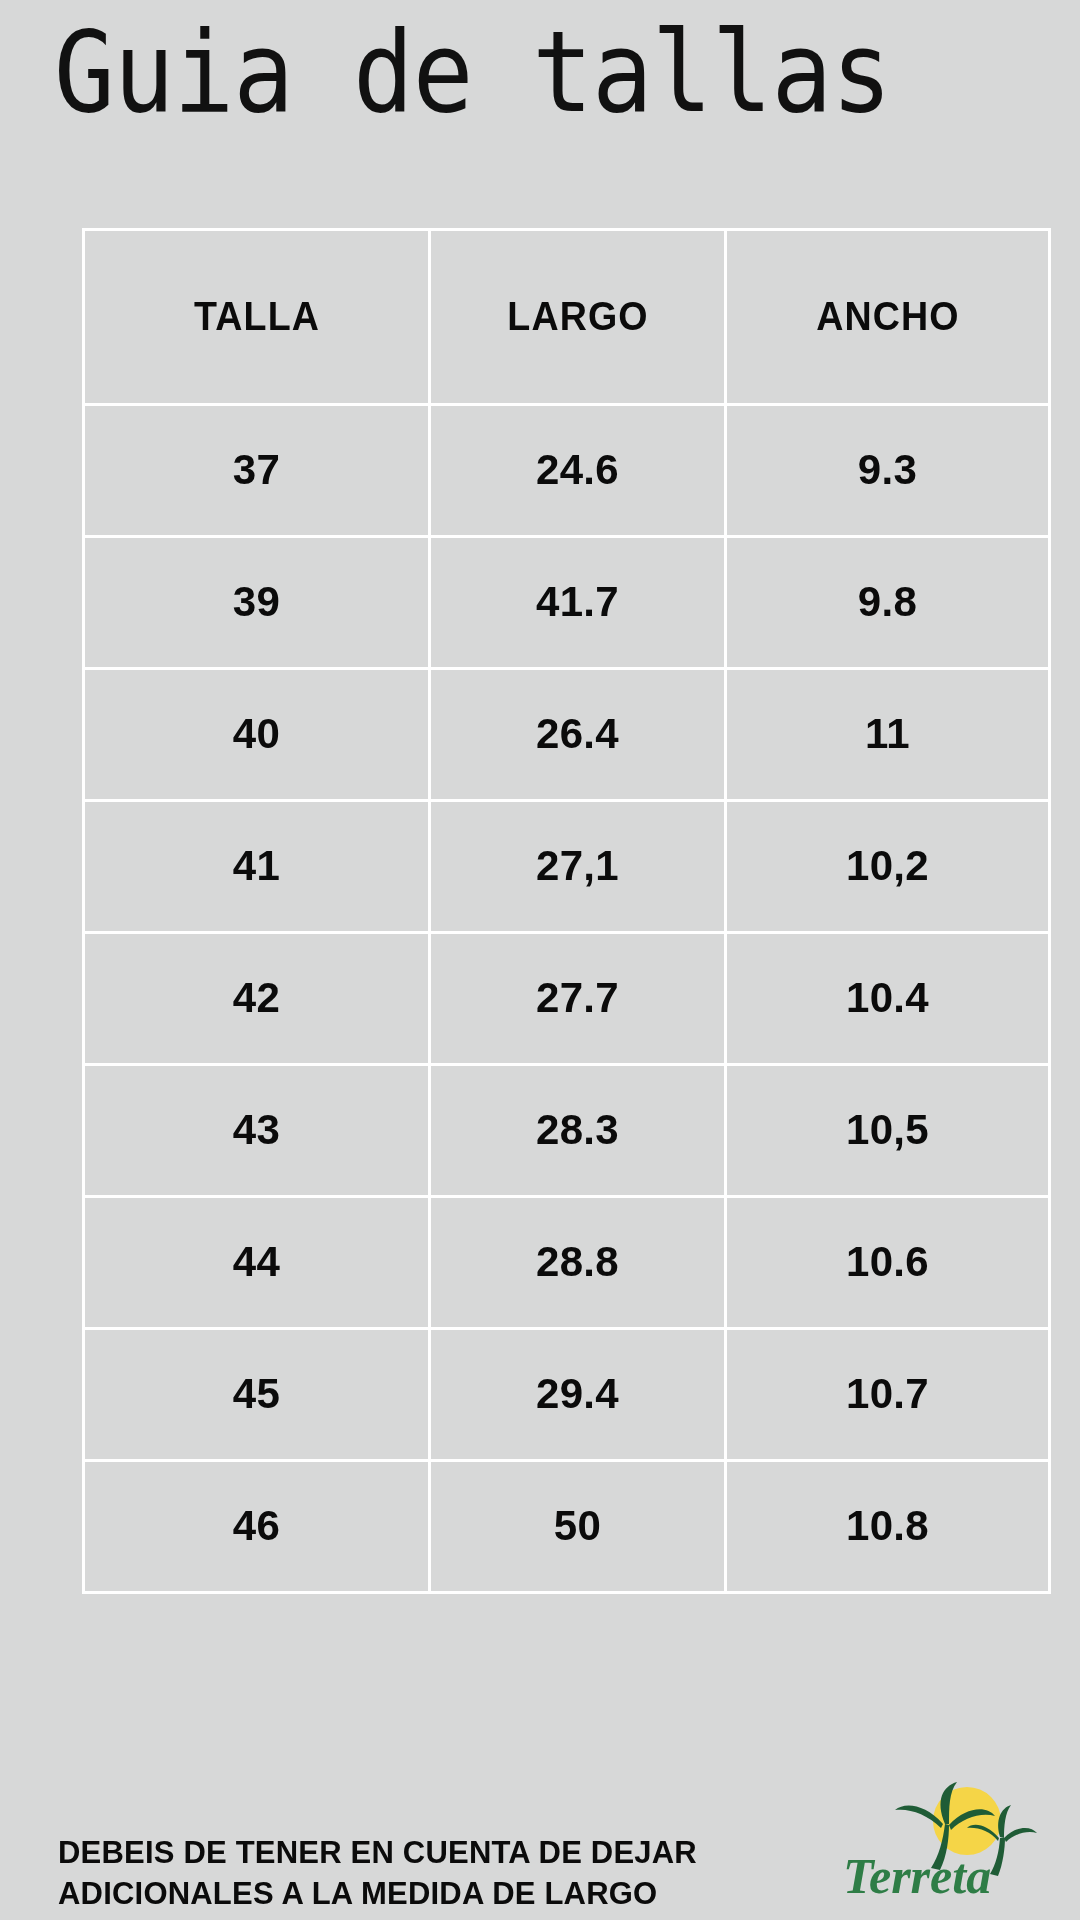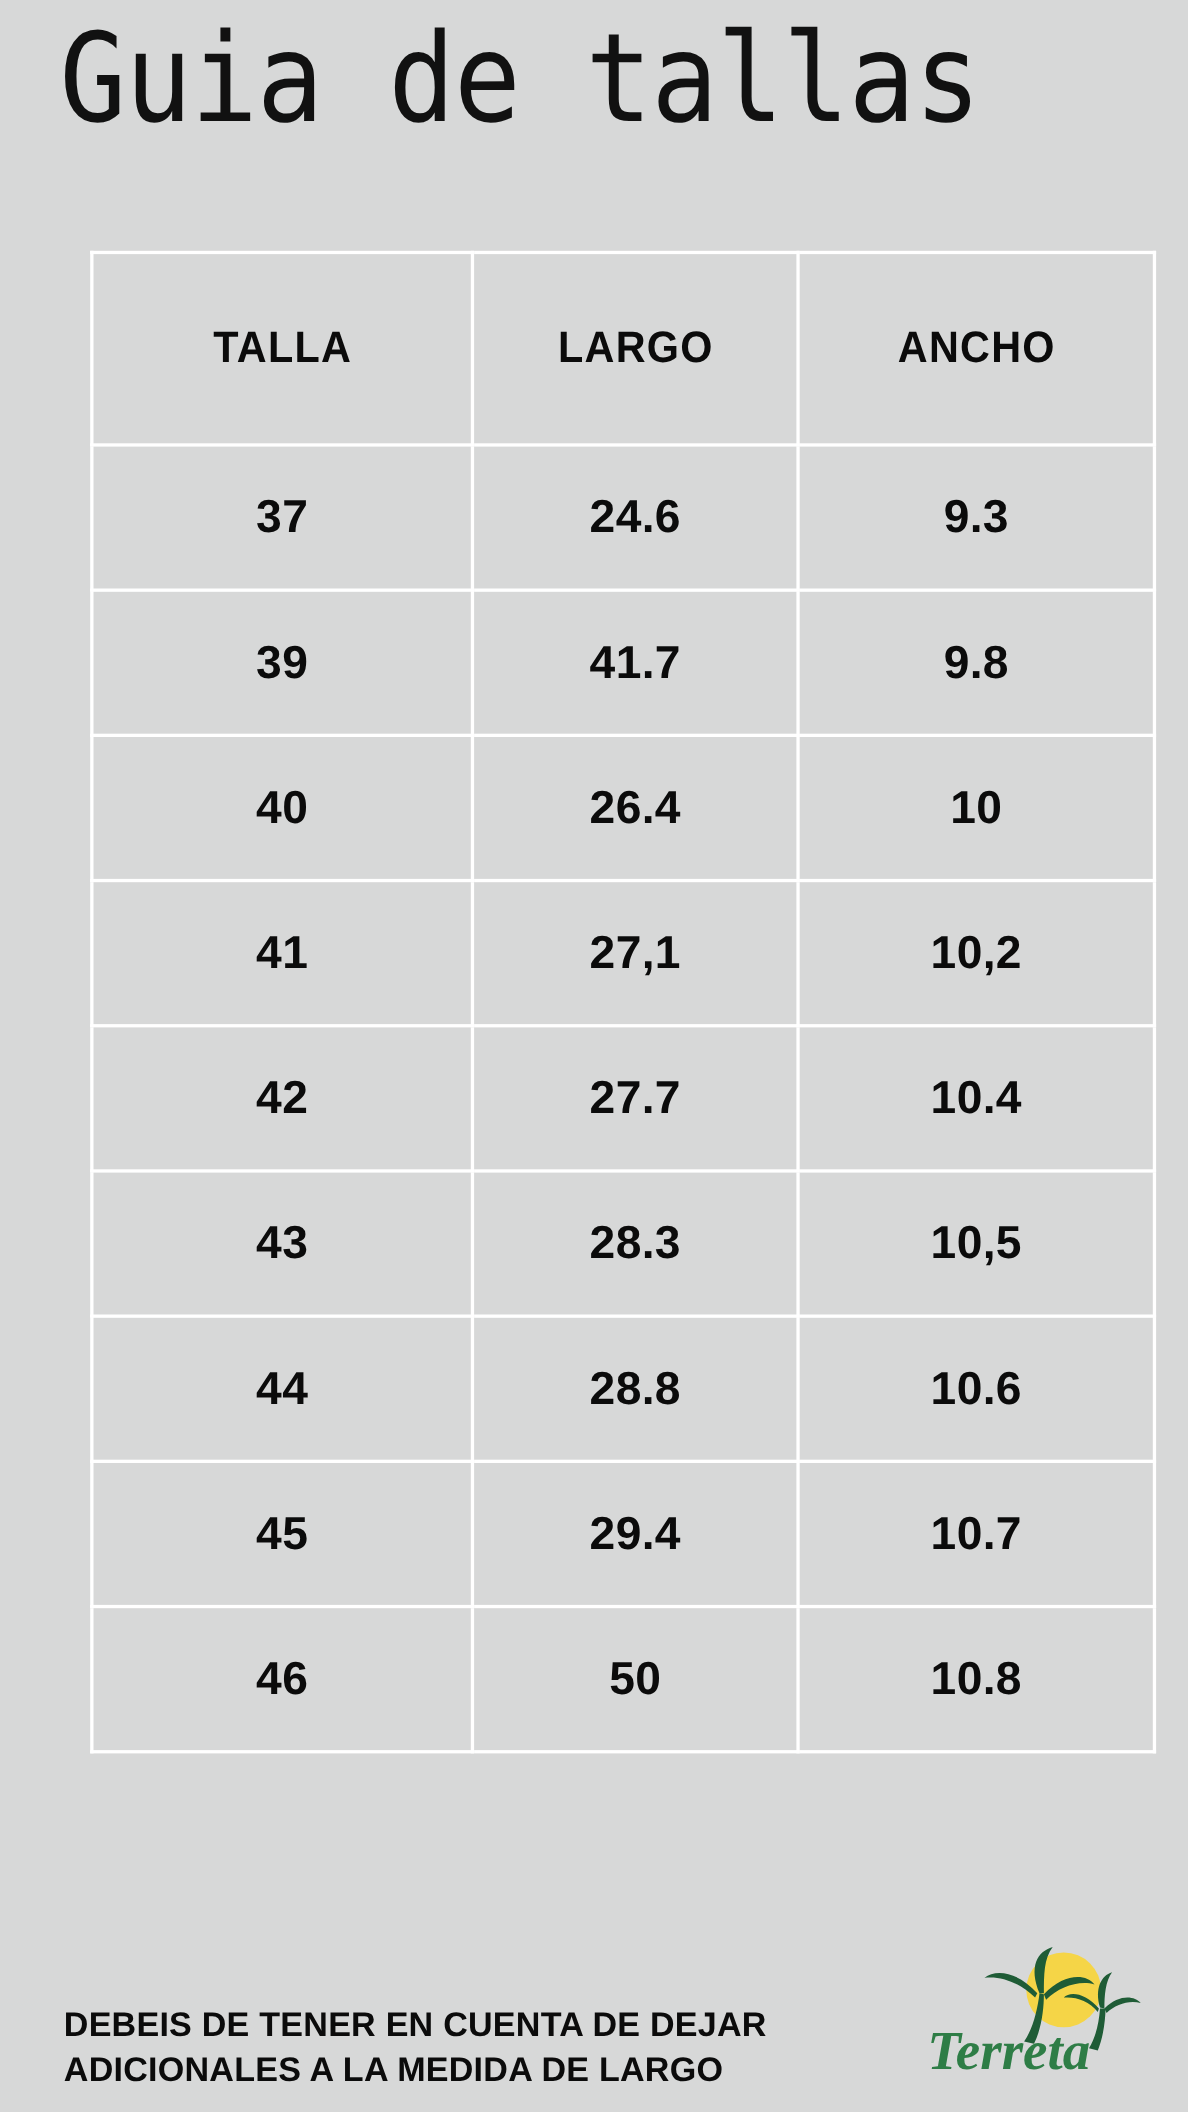--- a/index.html
+++ b/index.html
@@ -72,21 +72,21 @@
   .col-largo   { width: 296px; }
   .col-ancho   { width: 324px; }
 
   
   .footer {
     position: absolute;
     left: 0;
     bottom: 0;
     width: 1080px;
     box-sizing: border-box;
-    padding: 0 26px 18px 58px;
+    padding: 0 26px 6px 58px;
     display: flex;
     align-items: flex-end;
     justify-content: space-between;
   }
   .footer-note {
     font-size: 31px;
     font-weight: 700;
     line-height: 1.30;
     color: #0b0b0b;
     letter-spacing: 0.2px;
@@ -132,21 +132,21 @@
           <td>9.3</td>
         </tr>
         <tr>
           <td>39</td>
           <td>41.7</td>
           <td>9.8</td>
         </tr>
         <tr>
           <td>40</td>
           <td>26.4</td>
-          <td>10</td>
+          <td>11</td>
         </tr>
         <tr>
           <td>41</td>
           <td>27,1</td>
           <td>10,2</td>
         </tr>
         <tr>
           <td>42</td>
           <td>27.7</td>
           <td>10.4</td>

